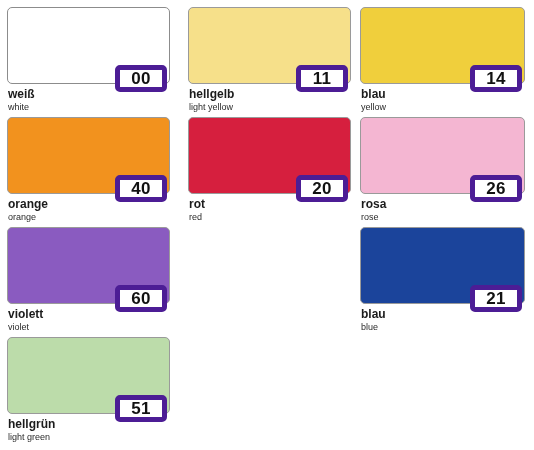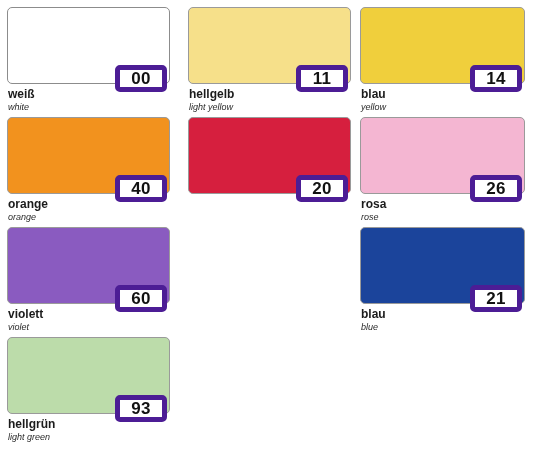--- a/index.html
+++ b/index.html
@@ -87,21 +87,20 @@
   }
   .label-de {
     font-size: 12px;
     color: #1b1b1b;
     line-height: 14px;
     white-space: nowrap;
     font-weight: bold;
   }
   .label-en {
     font-size: 9px;
-    font-style: italic;
     color: #2a2a2a;
     line-height: 11px;
     margin-top: 1px;
     white-space: nowrap;
   }
 </style>
 </head>
 <body>
 
 <div id="sheet">
@@ -134,20 +133,24 @@
         <div class="swatch" style="background: rgb(242, 146, 30);"></div>
         <div class="badge">40</div>
         <div class="labels">
           <div class="label-de">orange</div>
           <div class="label-en">orange</div>
         </div>
       </div>
       <div class="cell col1 row1">
         <div class="swatch" style="background: rgb(214, 31, 62);"></div>
         <div class="badge">20</div>
+        <div class="labels">
+          <div class="label-de">rot</div>
+          <div class="label-en">red</div>
+        </div>
       </div>
       <div class="cell col2 row1">
         <div class="swatch" style="background: rgb(244, 182, 210);"></div>
         <div class="badge">26</div>
         <div class="labels">
           <div class="label-de">rosa</div>
           <div class="label-en">rose</div>
         </div>
       </div>
       <div class="cell col0 row2">
@@ -161,20 +164,20 @@
       <div class="cell col2 row2">
         <div class="swatch" style="background: rgb(27, 68, 155);"></div>
         <div class="badge">21</div>
         <div class="labels">
           <div class="label-de">blau</div>
           <div class="label-en">blue</div>
         </div>
       </div>
       <div class="cell col0 row3">
         <div class="swatch" style="background: rgb(188, 220, 170);"></div>
-        <div class="badge">93</div>
+        <div class="badge">51</div>
         <div class="labels">
           <div class="label-de">hellgrün</div>
           <div class="label-en">light green</div>
         </div>
       </div>
     </div>
 </div>
 
 </body></html>

